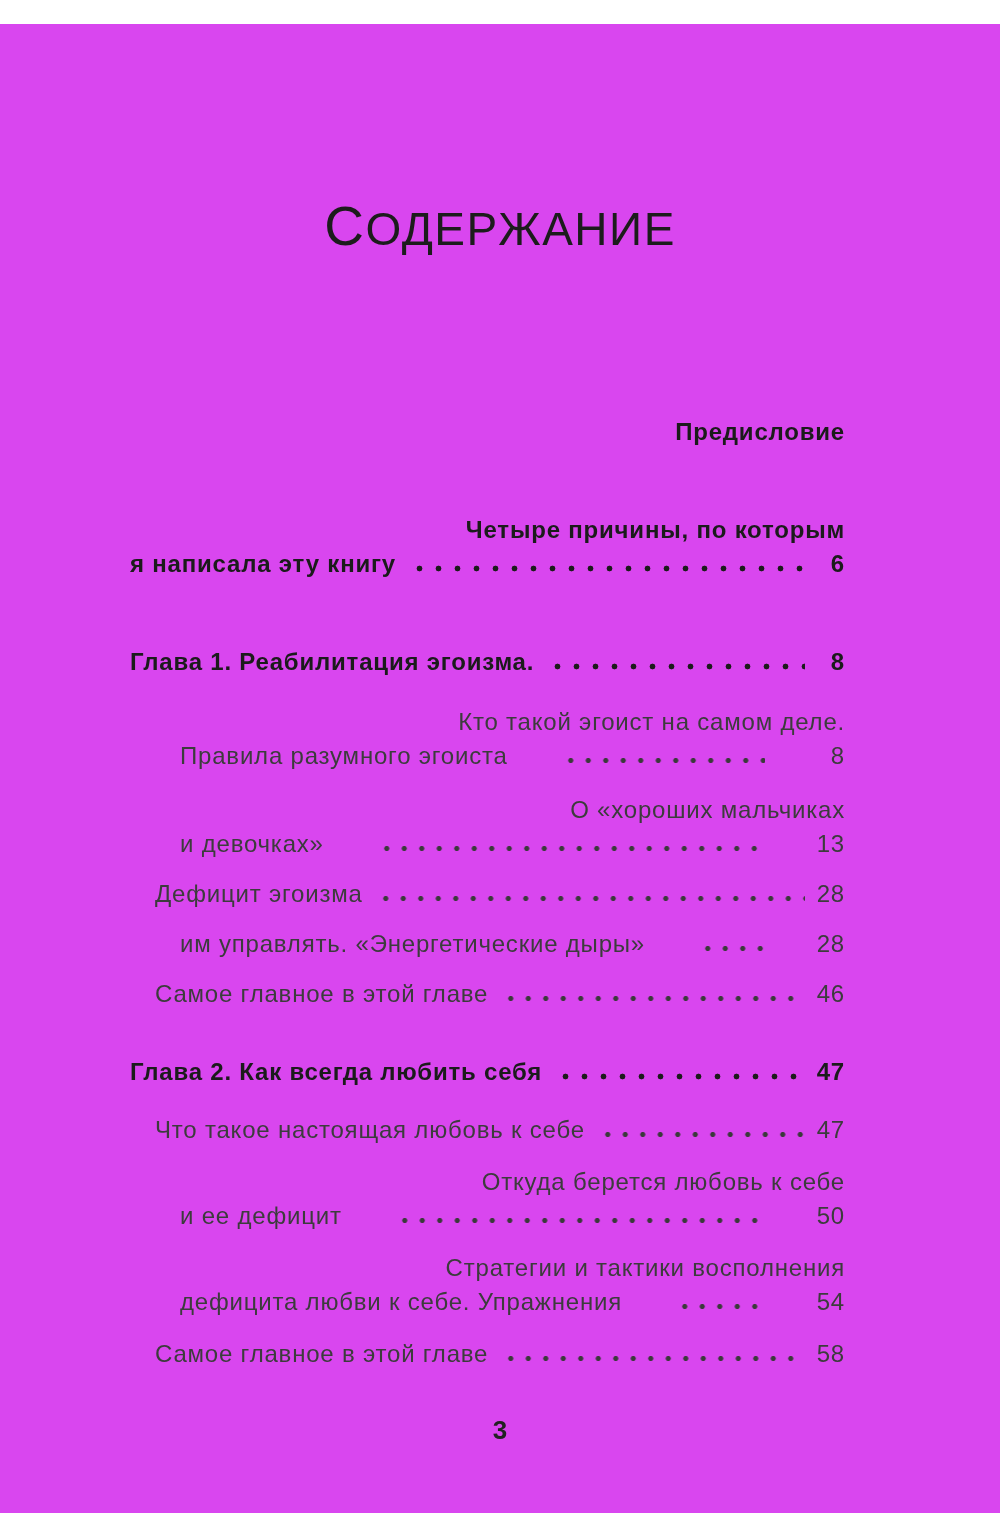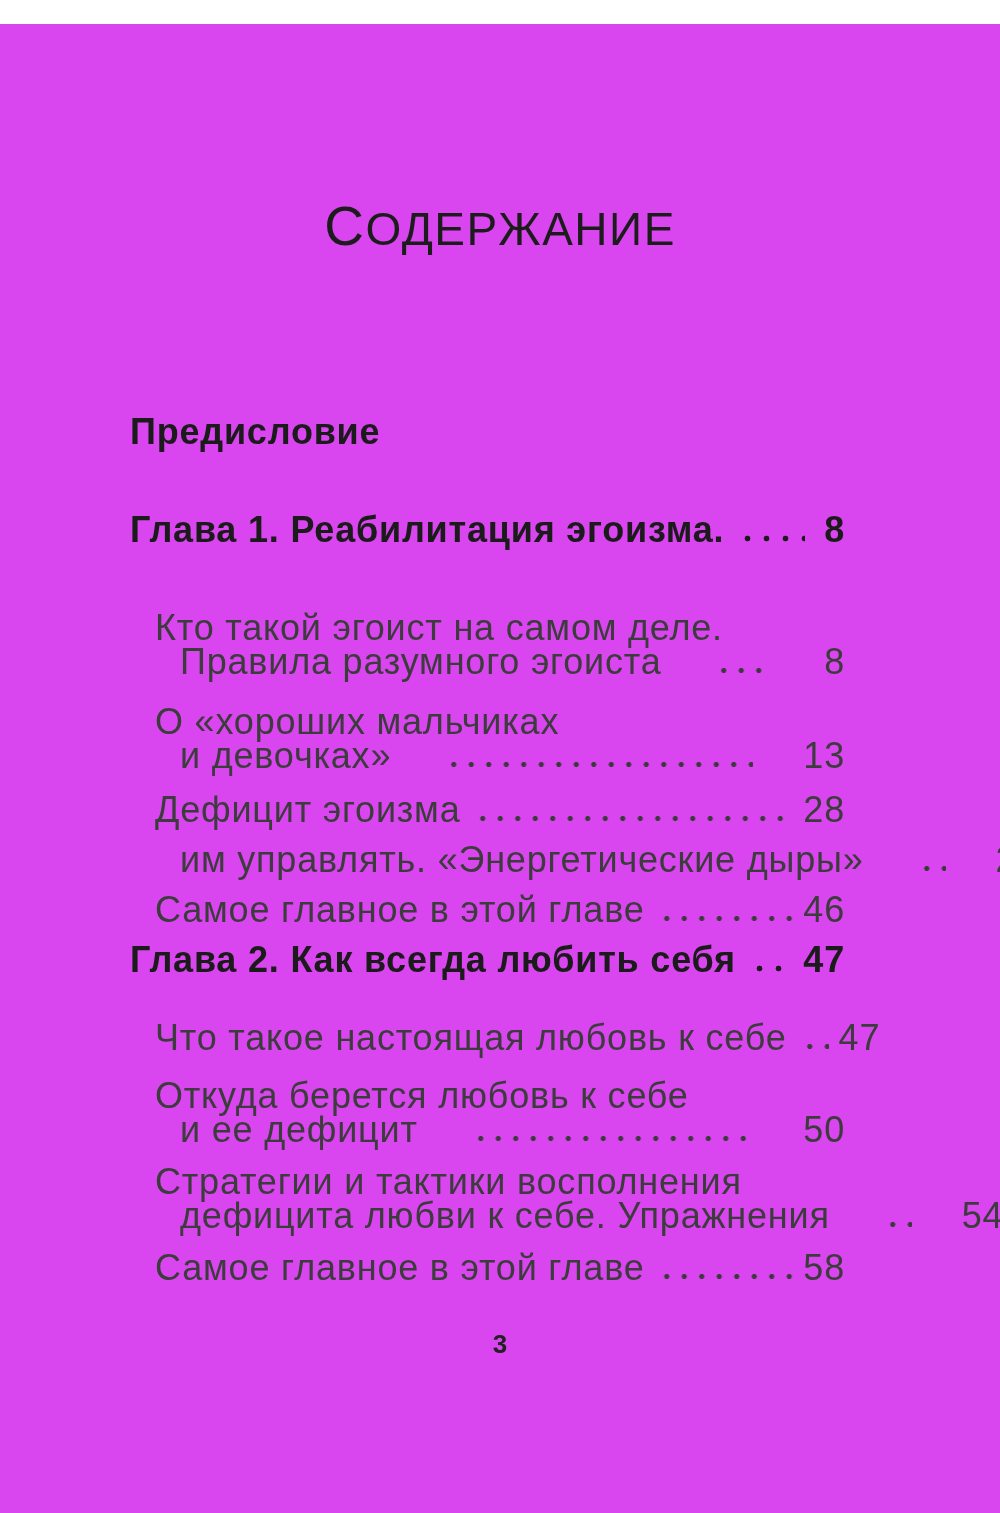--- a/index.html
+++ b/index.html
@@ -40,24 +40,25 @@
   .entry:nth-child(5){ margin-top:20px; }
   .entry:nth-child(6),
   .entry:nth-child(7),
   .entry:nth-child(8){ margin-top:16px; }
   .entry:nth-child(9){ margin-top:44px; }
   .entry:nth-child(10){ margin-top:24px; }
 
   .entry .line{
     display:flex;
     align-items:baseline;
-    font-size:36px;
+    font-size:24px;
     line-height:34px;
     letter-spacing:0.8px;
     white-space:nowrap;
+    justify-content:flex-end;
   }
   .entry.heading, .entry.chapter{
     font-weight:700;
     color:#1b1b1b;
   }
   .entry.sub{
     font-weight:400;
     color:#3c3c3c;
   }
   .entry.sub .line{ padding-left:25px; }
@@ -96,20 +97,30 @@
 <body>
 
 <div class="sheet">
   <h1 class="title">СОДЕРЖАНИЕ</h1>
   <div class="toc">
       <div class="entry heading">
         <div class="line">
           <span class="text">Предисловие</span>
         </div>
       </div>
+      <div class="entry heading">
+        <div class="line">
+          <span class="text">Четыре причины, по которым</span>
+        </div>
+        <div class="line cont">
+          <span class="text">я написала эту книгу</span>
+          <span class="leader"></span>
+          <span class="pagenum">6</span>
+        </div>
+      </div>
       <div class="entry chapter">
         <div class="line">
           <span class="text">Глава 1. Реабилитация эгоизма.</span>
           <span class="leader"></span>
           <span class="pagenum">8</span>
         </div>
       </div>
       <div class="entry sub">
         <div class="line">
           <span class="text">Кто такой эгоист на самом деле.</span>

